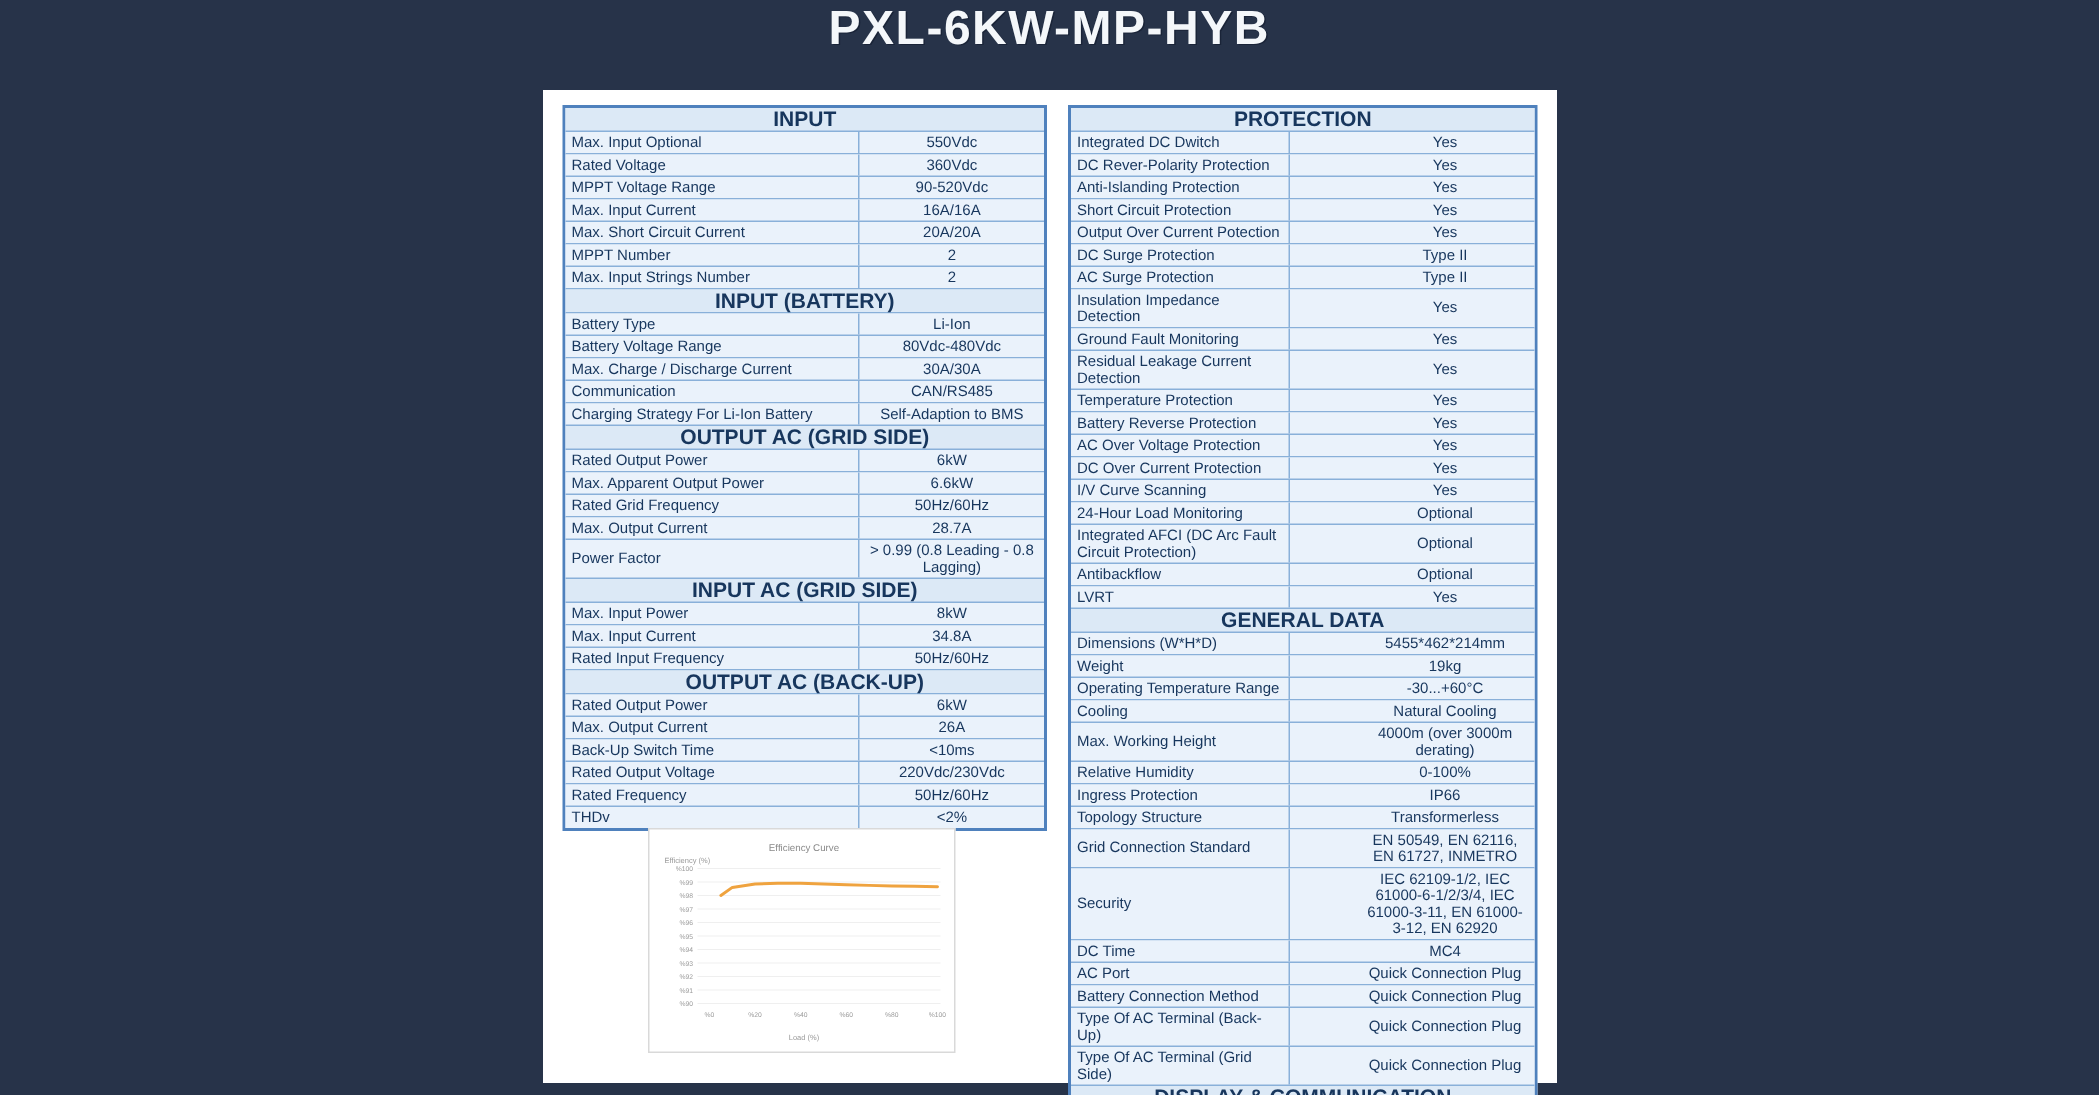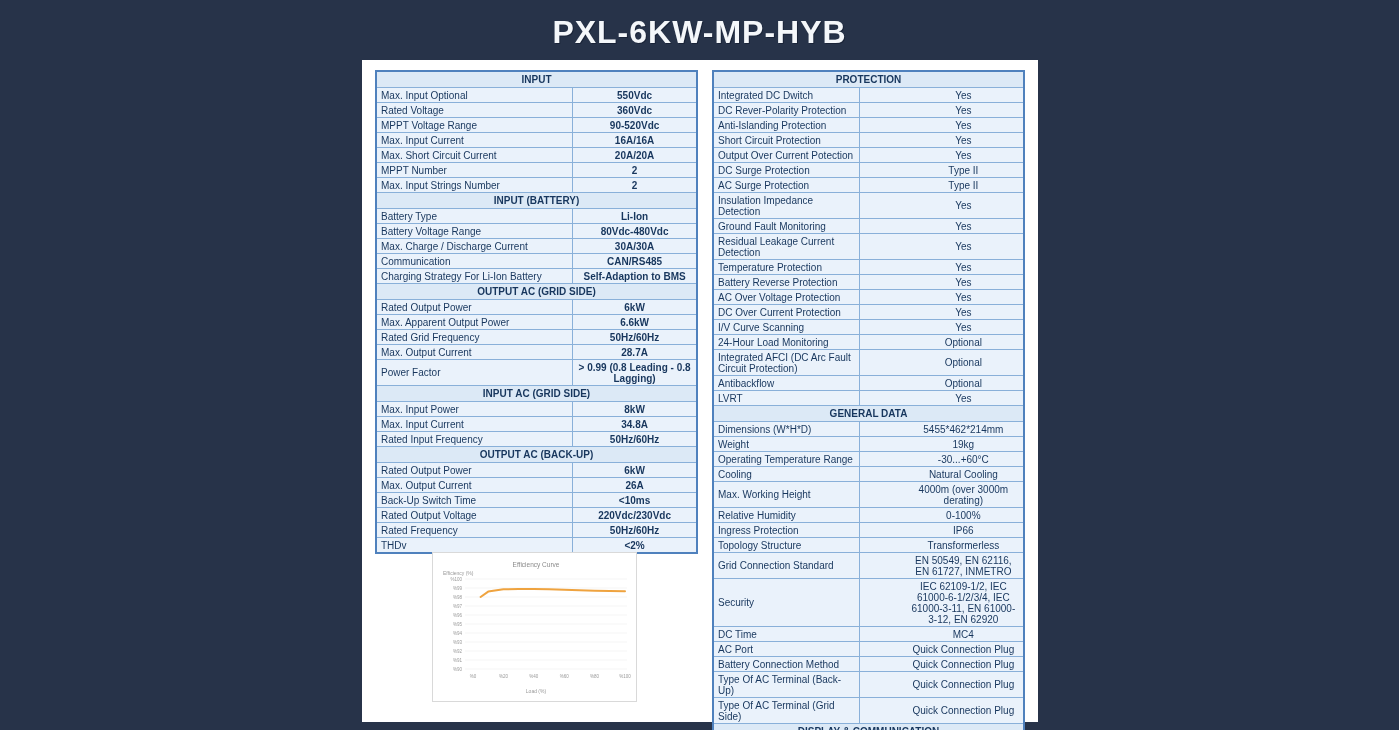--- a/index.html
+++ b/index.html
@@ -6,21 +6,21 @@
   body{
     width:1399px;height:730px;
     background:#273349;
     font-family:"Liberation Sans", sans-serif;
     position:relative;
     overflow:hidden;
   }
   .page-title{
     width:100%;
     text-align:center;
-    padding-top:14px;
+    padding-top:0;
     font-size:32px;
     font-weight:800;
     letter-spacing:1px;
     color:#f4f7fa;
     text-shadow:1px 1px 0 #1a2438;
   }
   .card{
     position:absolute;
     left:362px; top:60px;
     width:676px; height:662px;
@@ -34,42 +34,42 @@
     background:#ffffff;
     color:#17365d;
   }
   .spec-table.left{ left:13px; top:10px; width:323px; }
   .spec-table.right{ left:350px; top:10px; width:313px; }
   .sec-header{
     background:#dce9f6;
     border-bottom:1px solid #89b0d9;
     font-weight:bold;
     text-align:center;
-    font-size:10px;
+    font-size:14px;
     padding:2px 2px;
     line-height:11px;
   }
   .spec-row{
     display:flex;
     border-bottom:1px solid #89b0d9;
     background:#eaf2fb;
     font-size:10px;
     line-height:11px;
   }
   .spec-row:last-child{ border-bottom:none; }
   .cell{
     box-sizing:border-box;
     padding:1.5px 4px;
     display:flex;
     align-items:center;
   }
   .cell.label{ border-right:1px solid #89b0d9; }
   .cell.value{ justify-content:center; text-align:center; }
   .spec-table.left .cell.label{ width:61.5%; }
-  .spec-table.left .cell.value{ width:38.5%;font-weight:bold; }
+  .spec-table.left .cell.value{ width:38.5%; }
   .spec-table.right .cell.label{ width:55%; }
   .spec-table.right .cell.value{ width:45%;margin-left:44px; }
   .chart-box{
     position:absolute;
     left:70px; top:492px;
     width:205px; height:150px;
     background:#ffffff;
     border:1px solid #d9d9d9;
     box-sizing:border-box;
   }

